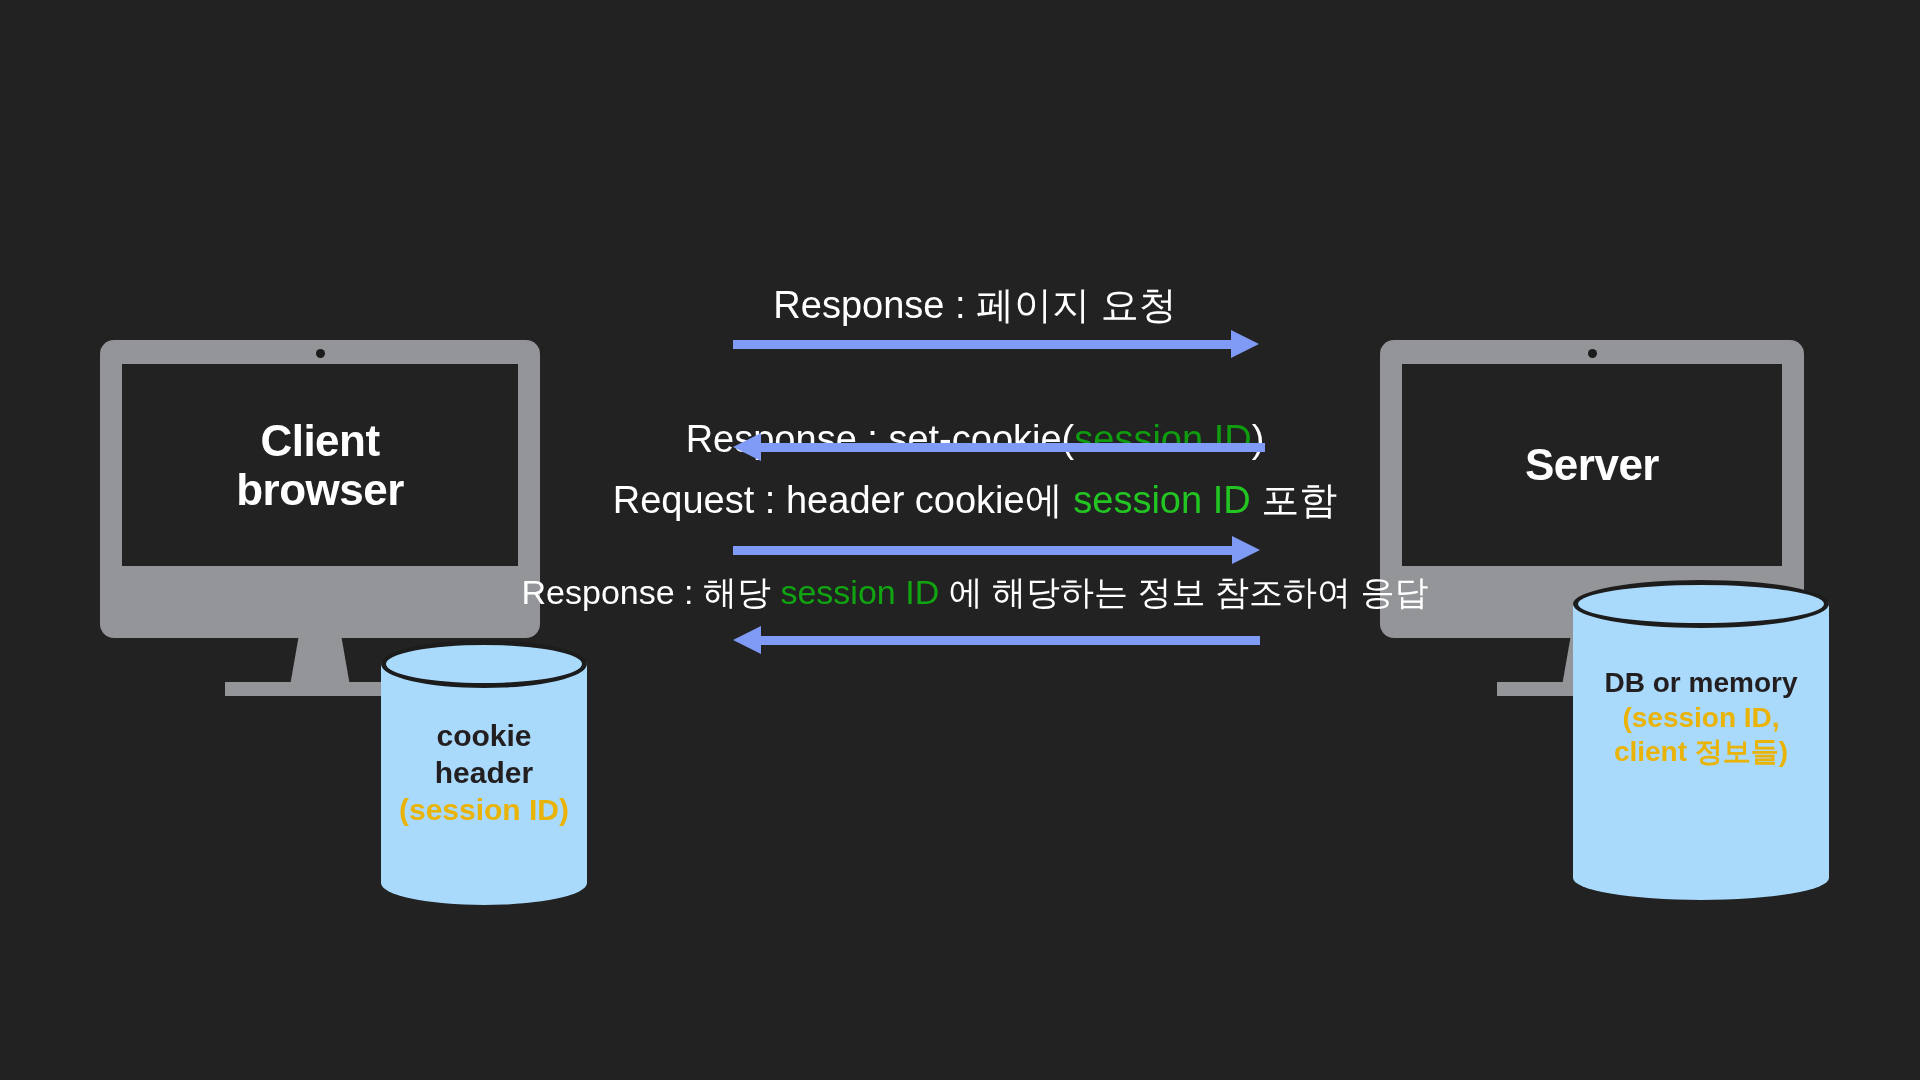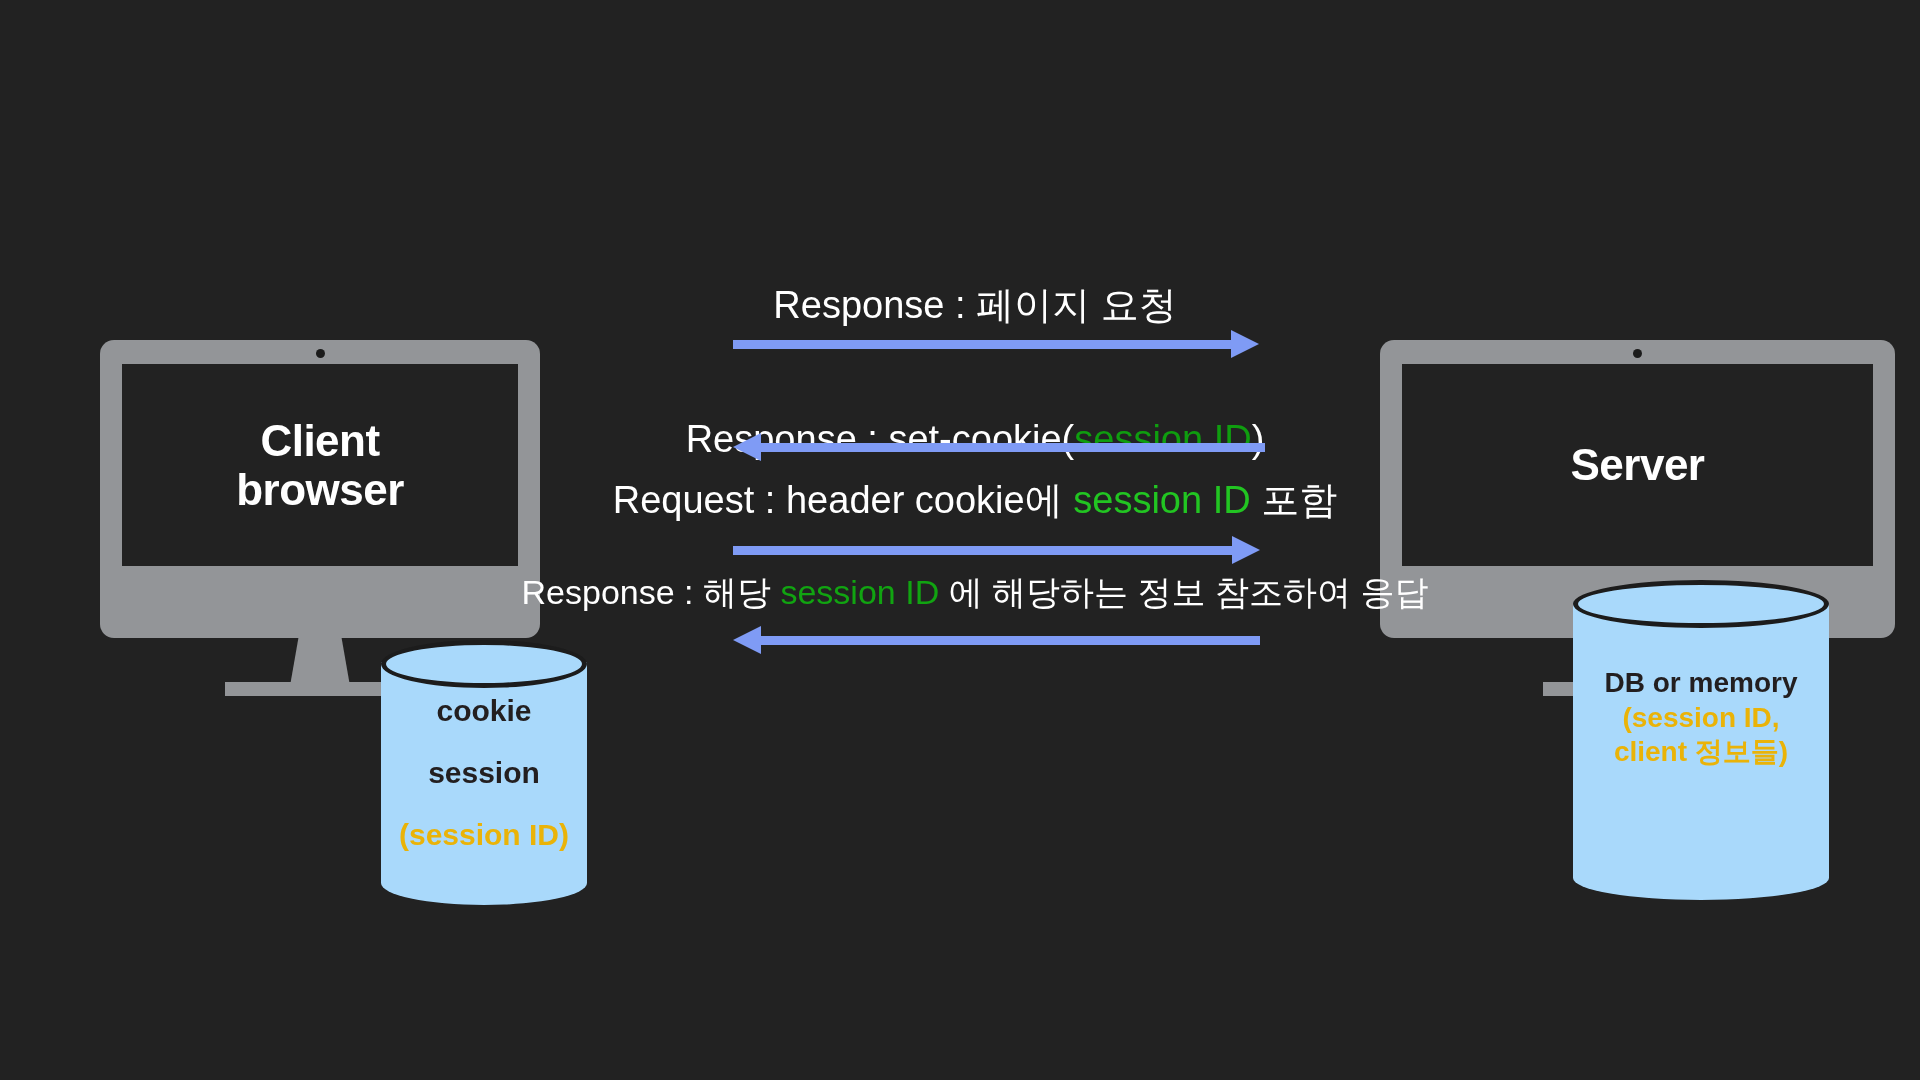--- a/index.html
+++ b/index.html
@@ -191,28 +191,28 @@
       </div>
     </div>
     <div class="monitor-neck"></div>
     <div class="monitor-base"></div>
   </div>
 
   <div class="cyl" style="left:381px; top:640px; width:206px; height:265px;">
     <div class="cyl-bottom"></div>
     <div class="cyl-body"></div>
     <div class="cyl-top"></div>
-    <div class="cyl-text" style="font-size:30px;gap:25px;">
+    <div class="cyl-text" style="font-size:30px;">
       <div class="dark">cookie</div>
-      <div class="dark">session</div>
+      <div class="dark">header</div>
       <div class="green">(session ID)</div>
     </div>
   </div>
 
-  <div class="monitor" style="left:1380px; top:340px; width:515px; height:360px;">
+  <div class="monitor" style="left:1380px; top:340px; width:424px; height:360px;">
     <div class="monitor-bezel">
       <div class="monitor-cam"></div>
       <div class="monitor-screen">
         <div class="monitor-screen-label">Server</div>
       </div>
     </div>
     <div class="monitor-neck"></div>
     <div class="monitor-base"></div>
   </div>
 

